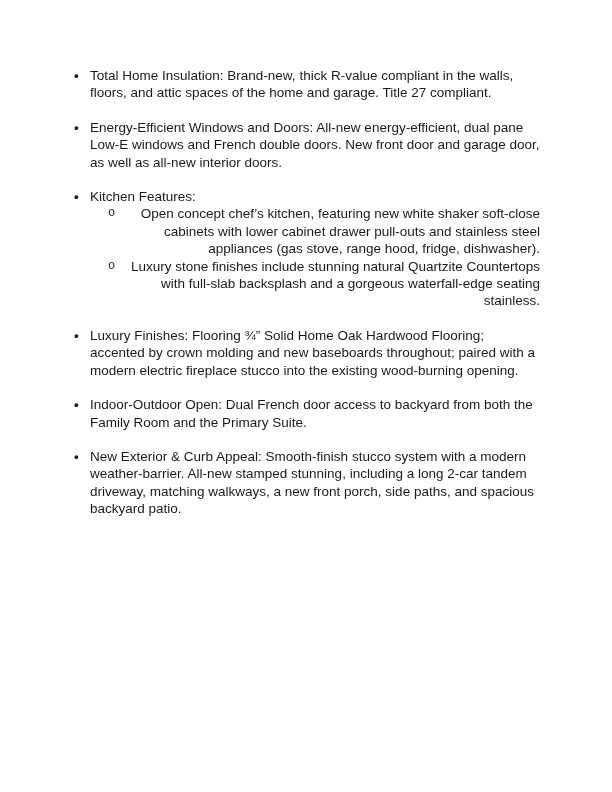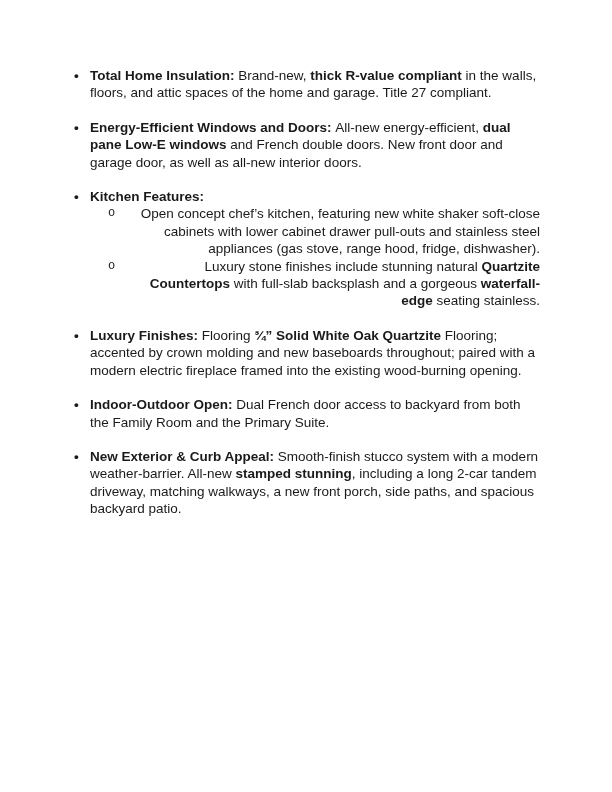--- a/index.html
+++ b/index.html
@@ -61,21 +61,21 @@
     font-weight: normal;
     font-family: "Liberation Mono", monospace;
     font-size: 12px;
     padding-left: 0;
   }
   ul.sub-bullets .text {
     max-width: 418px;
     text-align: right;
   }
   .b {
-    font-weight: bold;
+    font-weight: normal;
   }
 </style>
 </head>
 <body style="background: rgb(255, 255, 255);">
 
 <div class="page" style="color: rgb(26, 26, 26);">
   <div class="content">
     <ul class="bullets" id="bullet-list">
         <li>
           <div class="row">
@@ -105,21 +105,21 @@
               <div class="row">
                 <span class="marker">o</span>
                 <div class="text"><span>Luxury stone finishes include stunning natural </span><span class="b">Quartzite Countertops</span><span> with full-slab backsplash and a gorgeous </span><span class="b">waterfall-edge</span><span> seating stainless.</span></div>
               </div>
             </li>
           </ul>
         </li>
         <li>
           <div class="row">
             <span class="marker">•</span>
-            <div class="text"><span class="b">Luxury Finishes: </span><span>Flooring </span><span class="b">¾” Solid White Oak Quartzite</span><span> Flooring; accented by crown molding and new baseboards throughout; paired with a modern electric fireplace framed into the existing wood-burning opening.</span></div>
+            <div class="text"><span class="b">Luxury Finishes: </span><span>Flooring </span><span class="b">¾” Solid Home Oak Hardwood</span><span> Flooring; accented by crown molding and new baseboards throughout; paired with a modern electric fireplace stucco into the existing wood-burning opening.</span></div>
           </div>
         </li>
         <li>
           <div class="row">
             <span class="marker">•</span>
             <div class="text"><span class="b">Indoor-Outdoor Open: </span><span>Dual French door access to backyard from both the Family Room and the Primary Suite.</span></div>
           </div>
         </li>
         <li>
           <div class="row">

